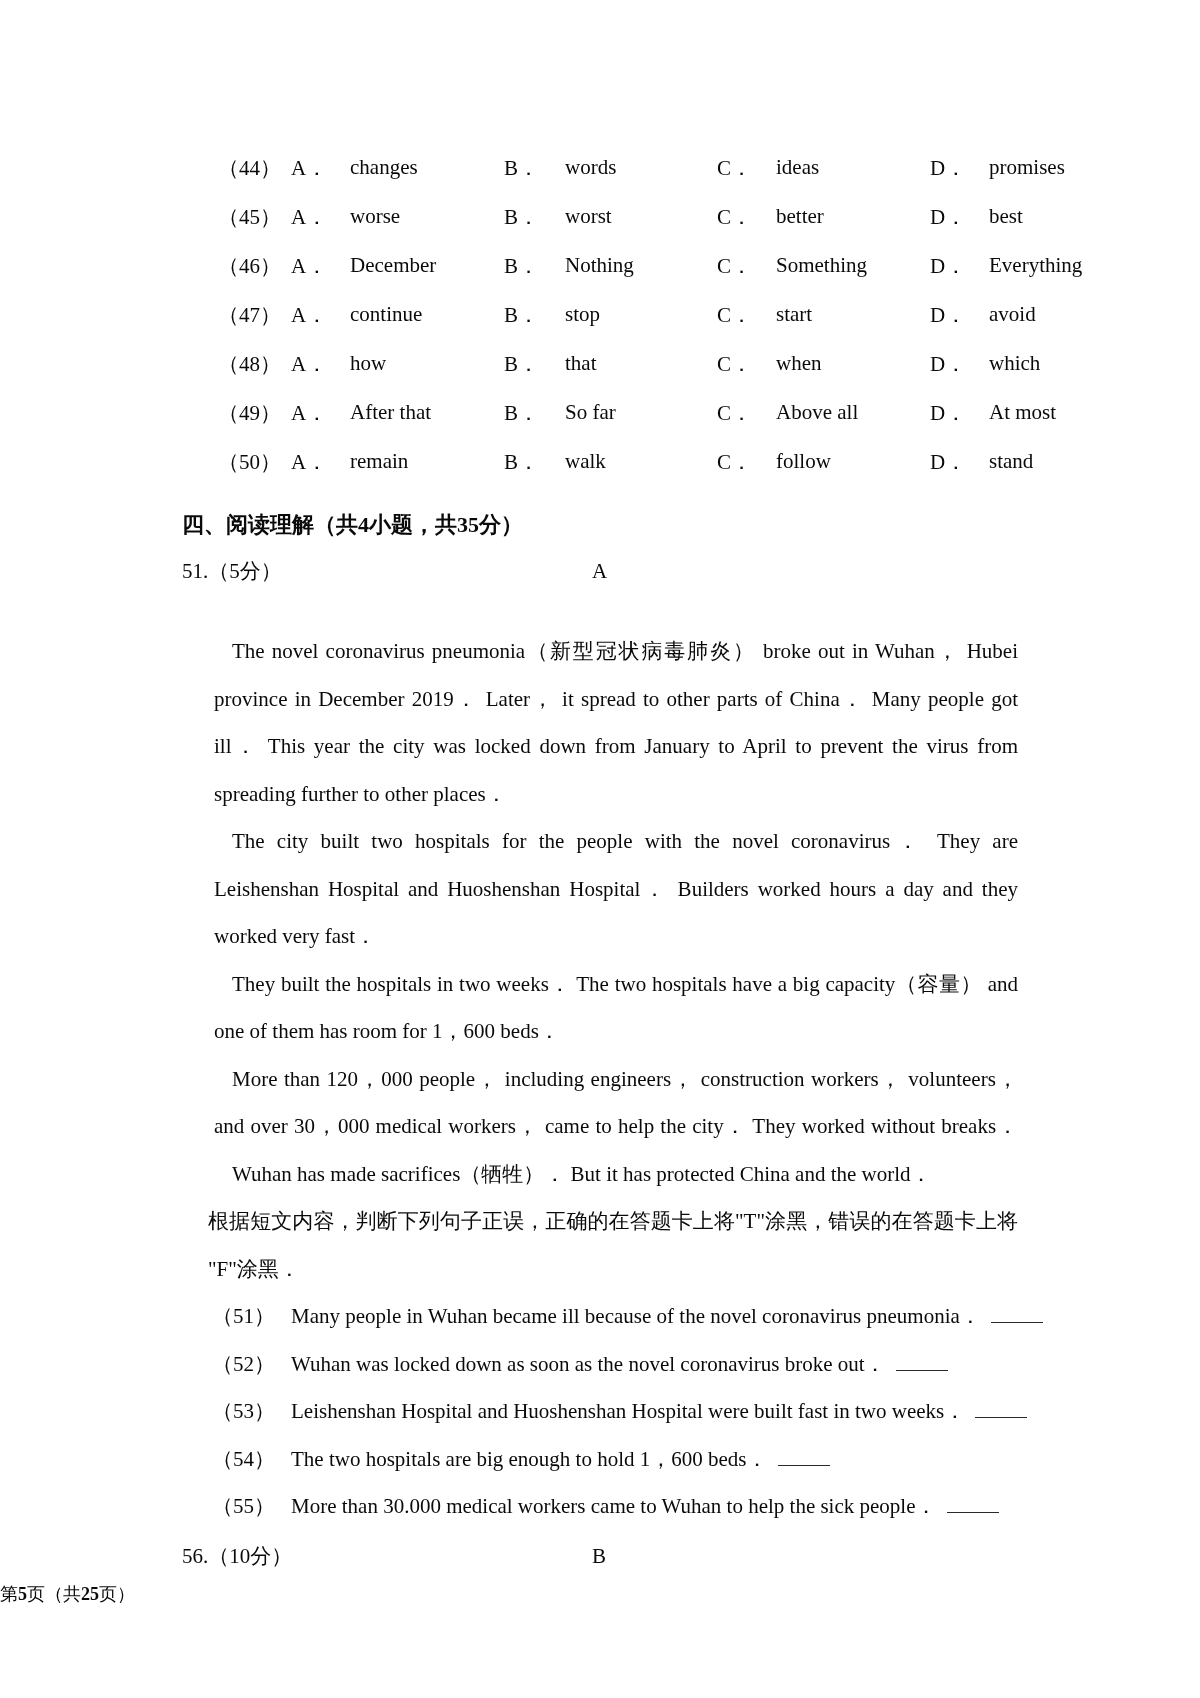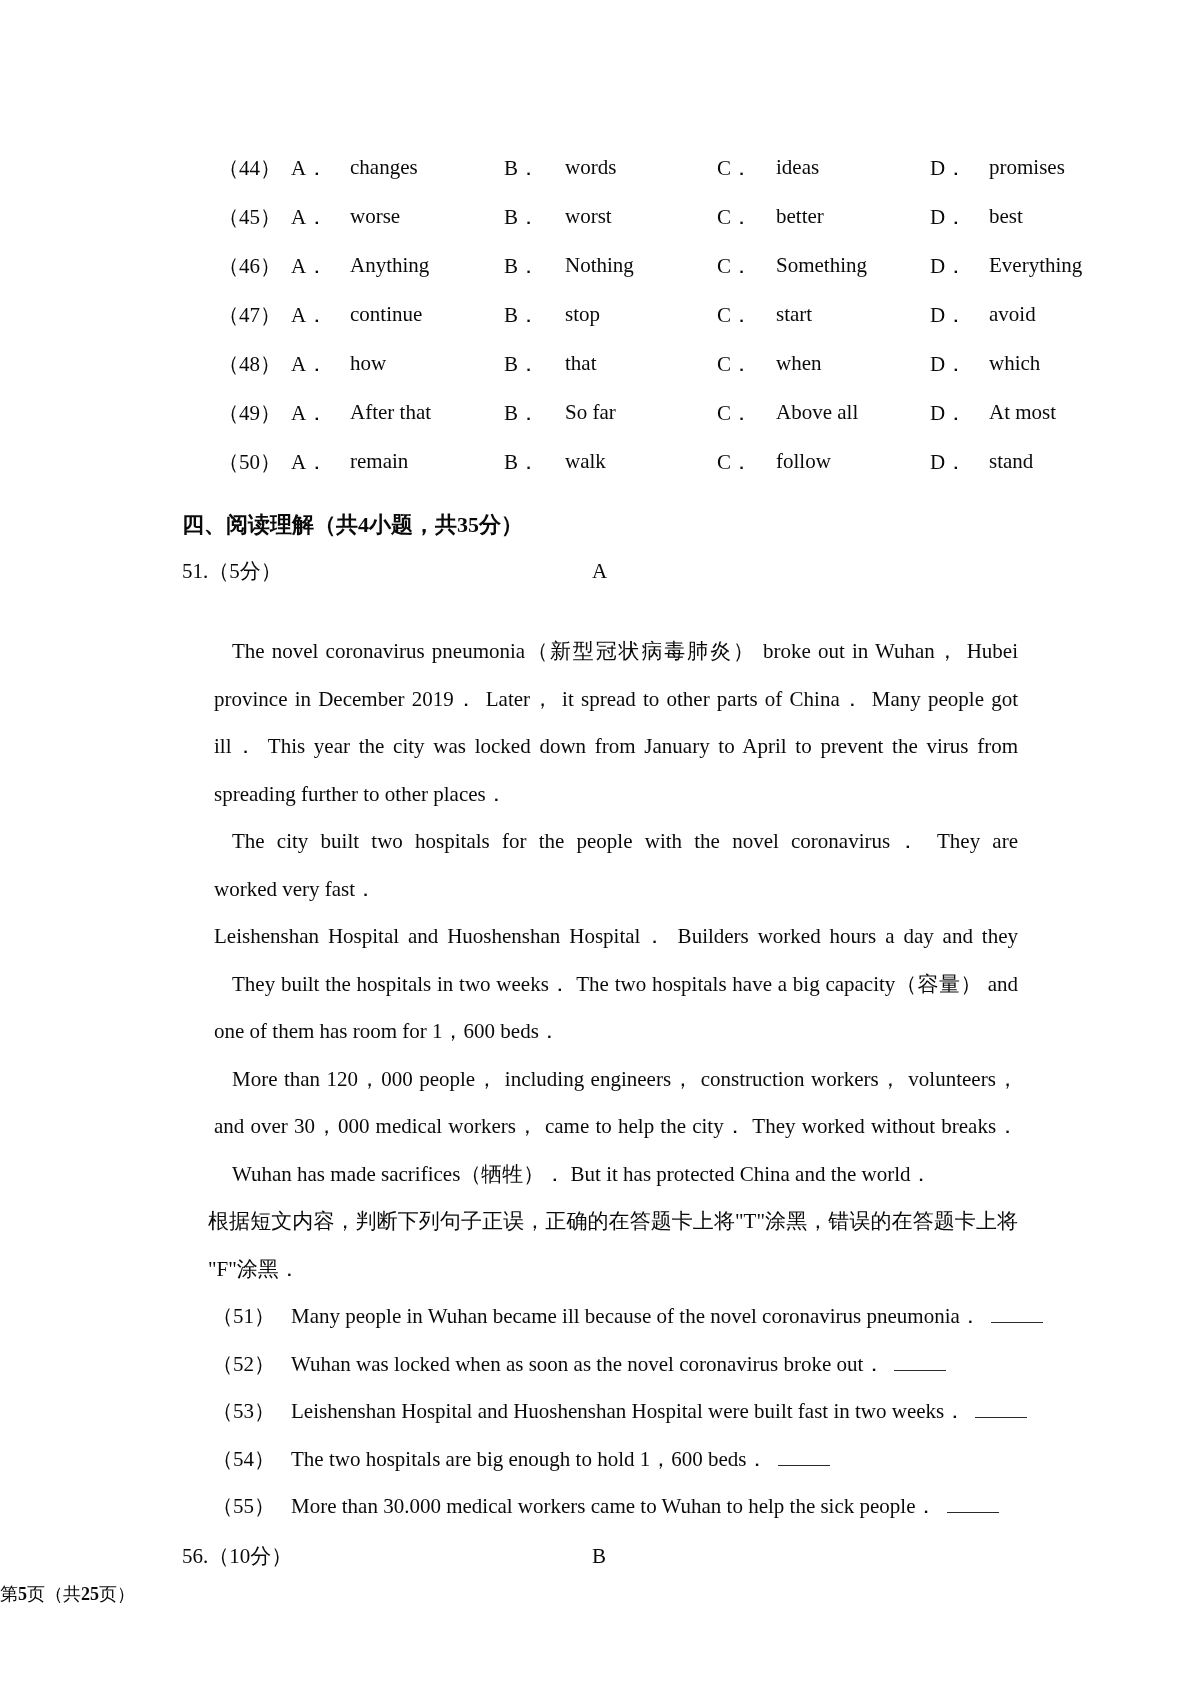--- a/index.html
+++ b/index.html
@@ -133,21 +133,21 @@
       <span>worst</span>
       <span>C．</span>
       <span>better</span>
       <span>D．</span>
       <span>best</span>
     </div>
 
     <div class="opt-row">
       <span>（46）</span>
       <span>A．</span>
-      <span>Anything</span>
+      <span>December</span>
       <span>B．</span>
       <span>Nothing</span>
       <span>C．</span>
       <span>Something</span>
       <span>D．</span>
       <span>Everything</span>
     </div>
 
     <div class="opt-row">
       <span>（47）</span>
@@ -205,40 +205,40 @@
     <span>51.（5分）</span>
     <span class="passage-label">A</span>
   </div>
 
   <div class="passage">
     <div class="pline j ind">The novel coronavirus pneumonia（新型冠状病毒肺炎） broke out in Wuhan， Hubei</div>
     <div class="pline j">province in December 2019． Later， it spread to other parts of China． Many people got</div>
     <div class="pline j">ill． This year the city was locked down from January to April to prevent the virus from</div>
     <div class="pline">spreading further to other places．</div>
     <div class="pline j ind">The city built two hospitals for the people with the novel coronavirus． They are</div>
+    <div class="pline j">Leishenshan Hospital and Huoshenshan Hospital． Builders worked hours a day and they</div>
     <div class="pline">worked very fast．</div>
-    <div class="pline j">Leishenshan Hospital and Huoshenshan Hospital． Builders worked hours a day and they</div>
     <div class="pline j ind">They built the hospitals in two weeks． The two hospitals have a big capacity（容量） and</div>
     <div class="pline">one of them has room for 1，600 beds．</div>
     <div class="pline j ind">More than 120，000 people， including engineers， construction workers， volunteers，</div>
     <div class="pline j">and over 30，000 medical workers， came to help the city． They worked without breaks．</div>
     <div class="pline ind">Wuhan has made sacrifices（牺牲）． But it has protected China and the world．</div>
   </div>
 
   <div class="instr-block">
     <div class="instr j">根据短文内容，判断下列句子正误，正确的在答题卡上将"T"涂黑，错误的在答题卡上将</div>
     <div class="instr">"F"涂黑．</div>
   </div>
 
   <div>
     <div class="tf-item">
       <span class="tf-num">（51）</span><span>Many people in Wuhan became ill because of the novel coronavirus pneumonia．</span><span class="blank"></span>
     </div>
     <div class="tf-item">
-      <span class="tf-num">（52）</span><span>Wuhan was locked when as soon as the novel coronavirus broke out．</span><span class="blank"></span>
+      <span class="tf-num">（52）</span><span>Wuhan was locked down as soon as the novel coronavirus broke out．</span><span class="blank"></span>
     </div>
     <div class="tf-item">
       <span class="tf-num">（53）</span><span>Leishenshan Hospital and Huoshenshan Hospital were built fast in two weeks．</span><span class="blank"></span>
     </div>
     <div class="tf-item">
       <span class="tf-num">（54）</span><span>The two hospitals are big enough to hold 1，600 beds．</span><span class="blank"></span>
     </div>
     <div class="tf-item">
       <span class="tf-num">（55）</span><span>More than 30.000 medical workers came to Wuhan to help the sick people．</span><span class="blank"></span>
     </div>

